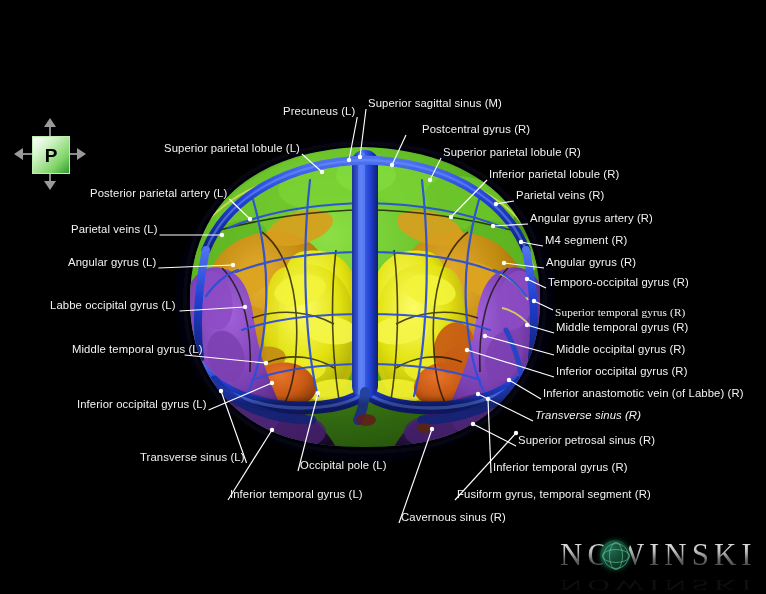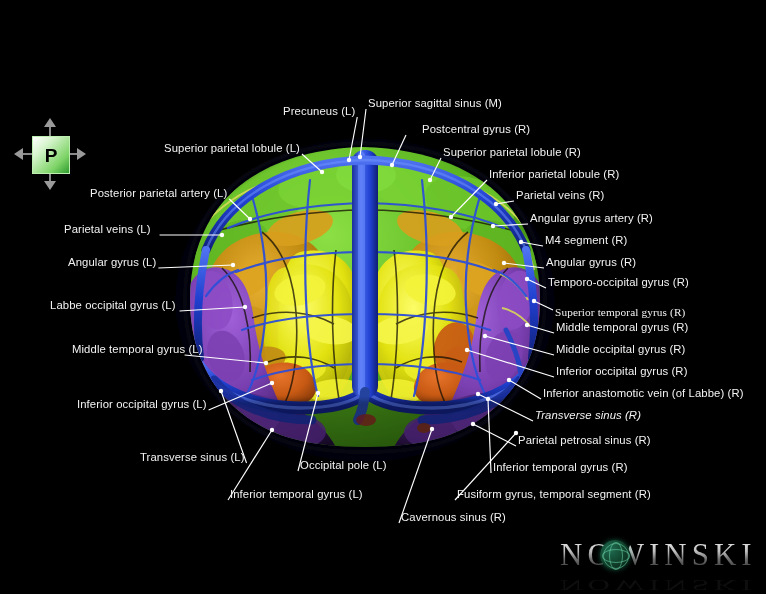--- a/index.html
+++ b/index.html
@@ -328,35 +328,35 @@
   <div id="label-layer">
       <div class="lbl" style="left: 283px; top: 105px;"><span>Precuneus (L)</span></div>
       <div class="lbl" style="left: 368px; top: 97px;"><span>Superior sagittal sinus (M)</span></div>
       <div class="lbl" style="left: 408px; top: 123px; padding-left: 14px;"><span>Postcentral gyrus (R)</span></div>
       <div class="lbl" style="left: 164px; top: 142px;"><span>Superior parietal lobule (L)</span></div>
       <div class="lbl" style="left: 443px; top: 146px;"><span>Superior parietal lobule (R)</span></div>
       <div class="lbl" style="left: 489px; top: 168px;"><span>Inferior parietal lobule (R)</span></div>
       <div class="lbl" style="left: 90px; top: 187px;"><span>Posterior parietal artery (L)</span></div>
       <div class="lbl" style="left: 516px; top: 189px;"><span>Parietal veins (R)</span></div>
       <div class="lbl" style="left: 530px; top: 212px;"><span>Angular gyrus artery (R)</span></div>
-      <div class="lbl" style="left: 64px; top: 223px;"><span>Parietal veins (L)</span></div>
+      <div class="lbl" style="left: 71px; top: 223px;"><span>Parietal veins (L)</span></div>
       <div class="lbl" style="left: 545px; top: 234px;"><span>M4 segment (R)</span></div>
       <div class="lbl" style="left: 68px; top: 256px;"><span>Angular gyrus (L)</span></div>
       <div class="lbl" style="left: 546px; top: 256px;"><span>Angular gyrus (R)</span></div>
       <div class="lbl" style="left: 548px; top: 276px;"><span>Temporo-occipital gyrus (R)</span></div>
       <div class="lbl" style="left: 50px; top: 299px;"><span>Labbe occipital gyrus (L)</span></div>
       <div class="lbl" style="left: 555px; top: 306px; font-family: Liberation Serif, serif;"><span>Superior temporal gyrus (R)</span></div>
       <div class="lbl" style="left: 556px; top: 321px;"><span>Middle temporal gyrus (R)</span></div>
       <div class="lbl" style="left: 52px; top: 343px; margin-left: 20px;"><span>Middle temporal gyrus (L)</span></div>
       <div class="lbl" style="left: 556px; top: 343px;"><span>Middle occipital gyrus (R)</span></div>
       <div class="lbl" style="left: 556px; top: 365px;"><span>Inferior occipital gyrus (R)</span></div>
       <div class="lbl" style="left: 543px; top: 387px;"><span>Inferior anastomotic vein (of Labbe) (R)</span></div>
       <div class="lbl" style="left: 77px; top: 398px;"><span>Inferior occipital gyrus (L)</span></div>
       <div class="lbl" style="left: 535px; top: 409px; font-style: italic;"><span>Transverse sinus (R)</span></div>
-      <div class="lbl" style="left: 518px; top: 434px;"><span>Parietal petrosal sinus (R)</span></div>
+      <div class="lbl" style="left: 518px; top: 434px;"><span>Superior petrosal sinus (R)</span></div>
       <div class="lbl" style="left: 140px; top: 451px;"><span>Transverse sinus (L)</span></div>
       <div class="lbl" style="left: 300px; top: 459px;"><span>Occipital pole (L)</span></div>
       <div class="lbl" style="left: 493px; top: 461px;"><span>Inferior temporal gyrus (R)</span></div>
       <div class="lbl" style="left: 230px; top: 488px;"><span>Inferior temporal gyrus (L)</span></div>
       <div class="lbl" style="left: 457px; top: 488px;"><span>Fusiform gyrus, temporal segment (R)</span></div>
       <div class="lbl" style="left: 401px; top: 511px;"><span>Cavernous sinus (R)</span></div>
     </div>
 
   <div id="wm">
     <div class="txt">NOWINSKI</div>

